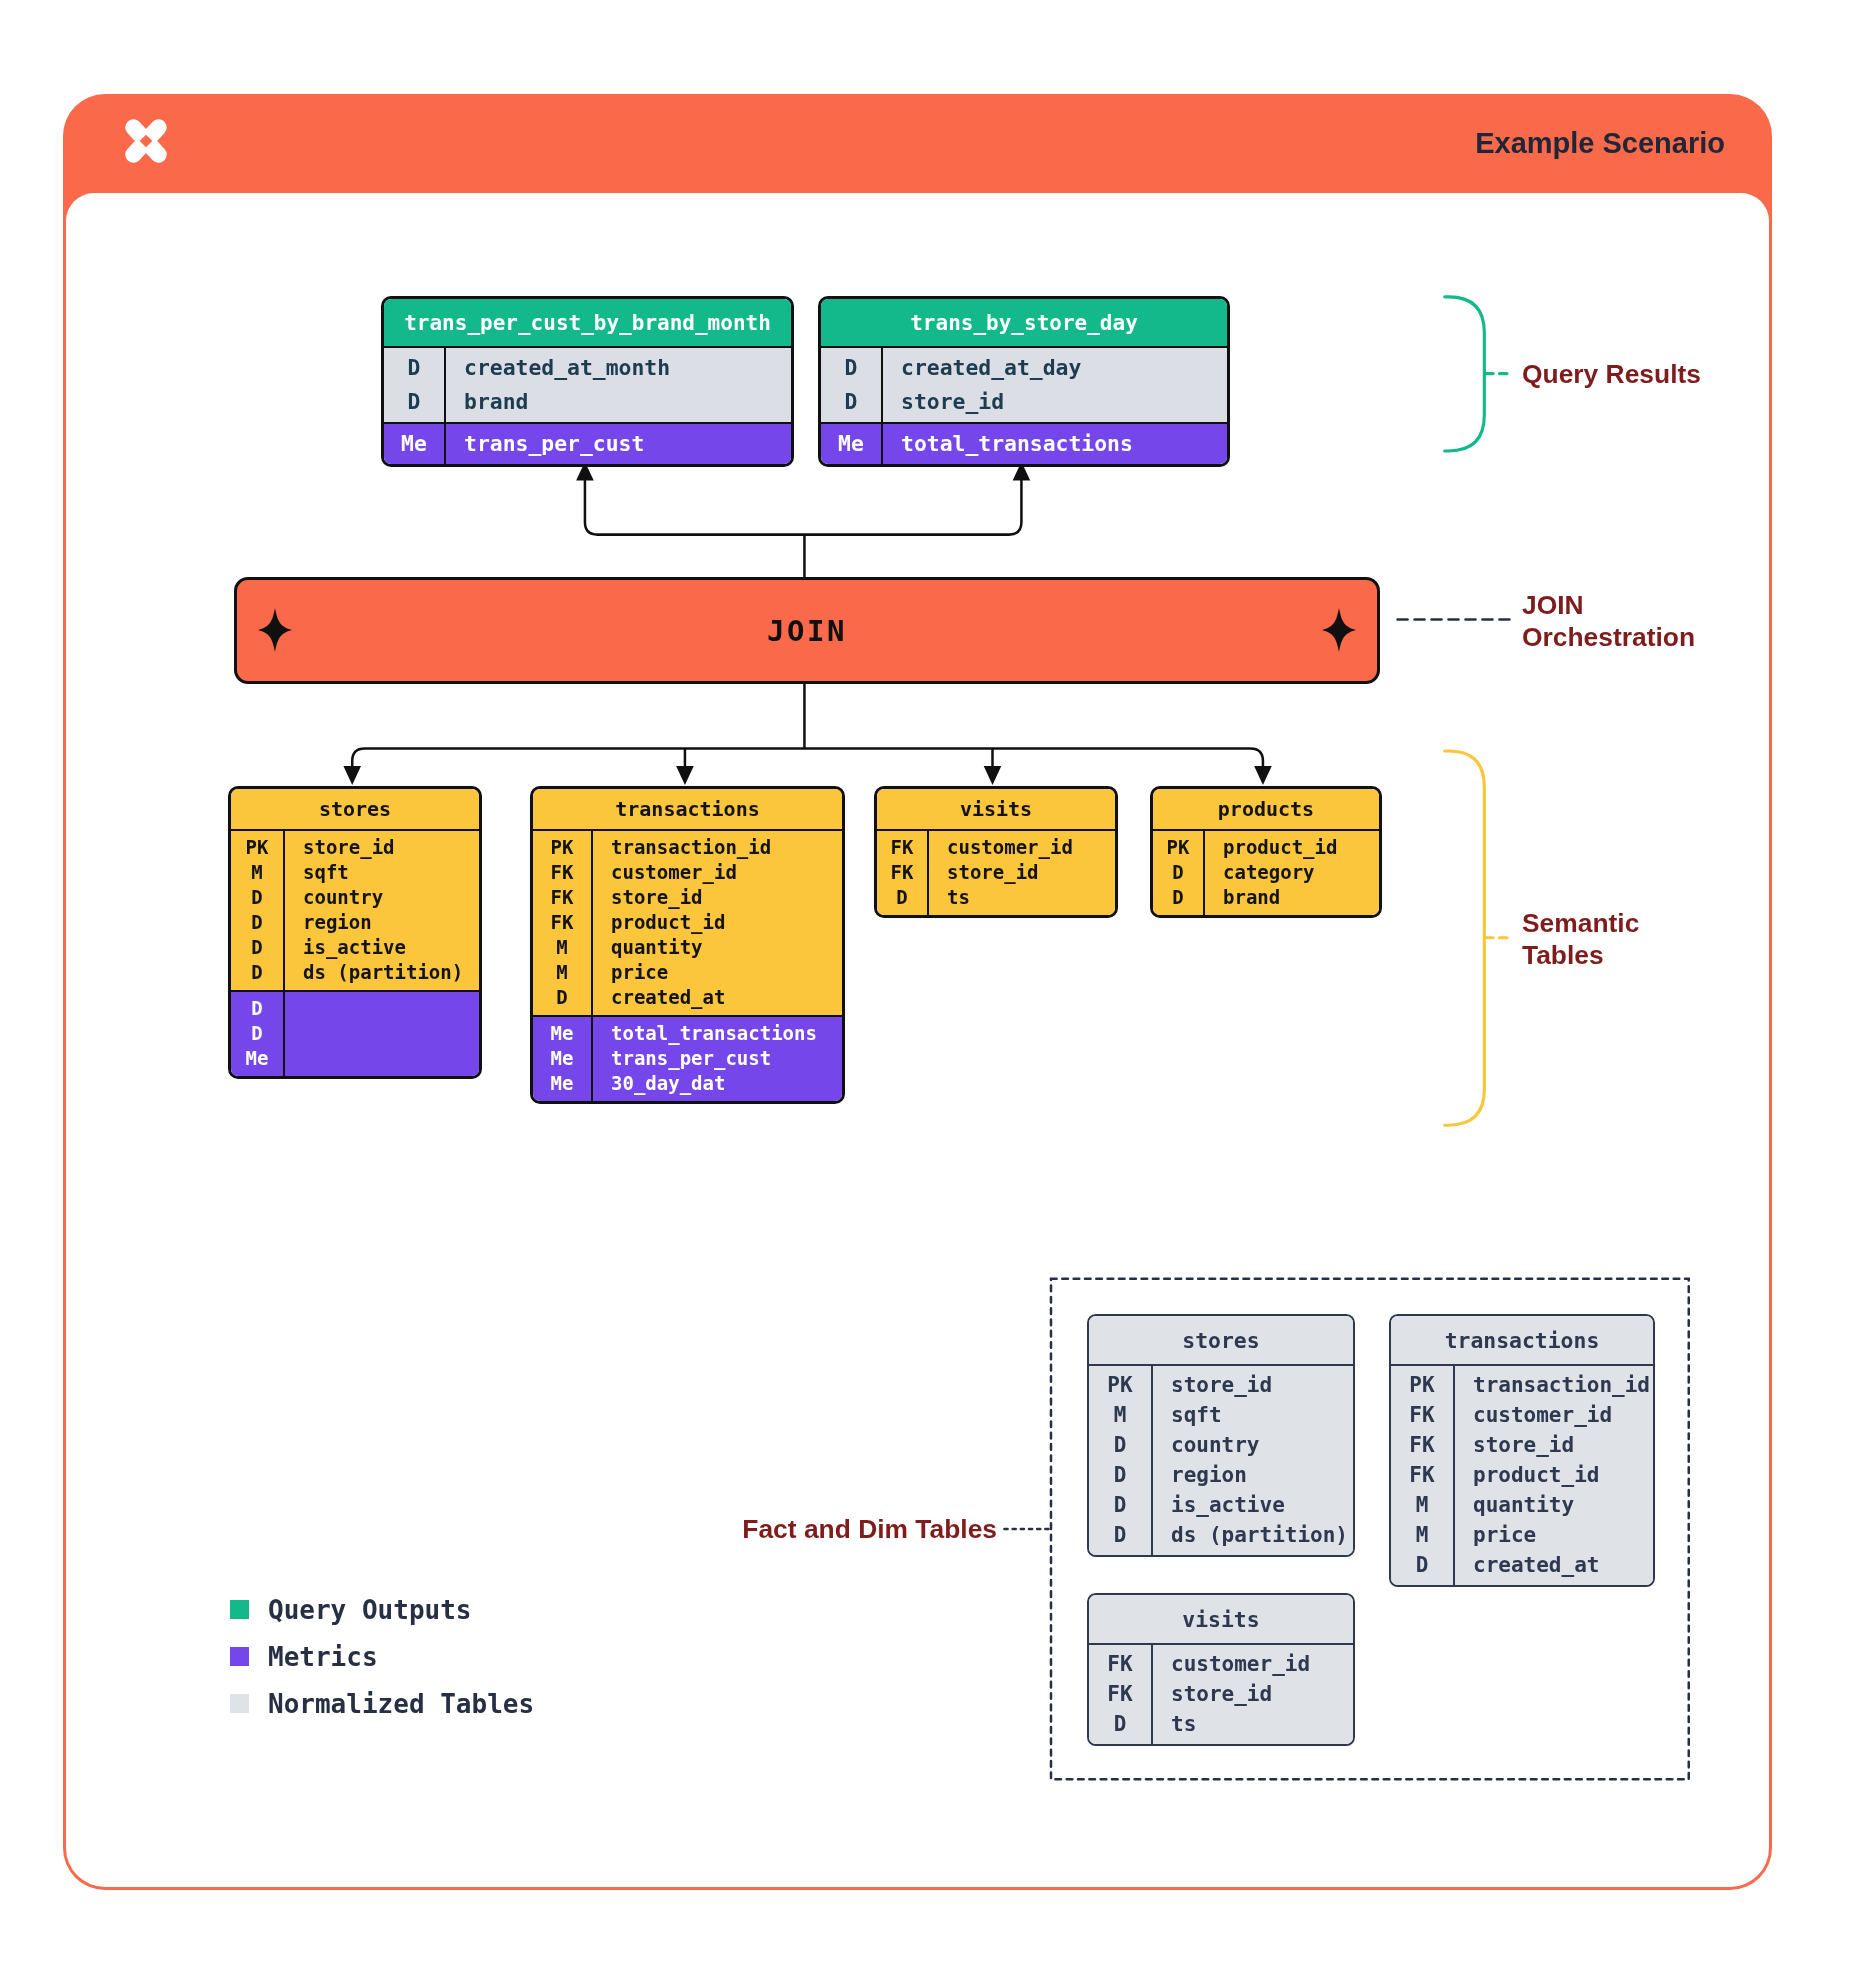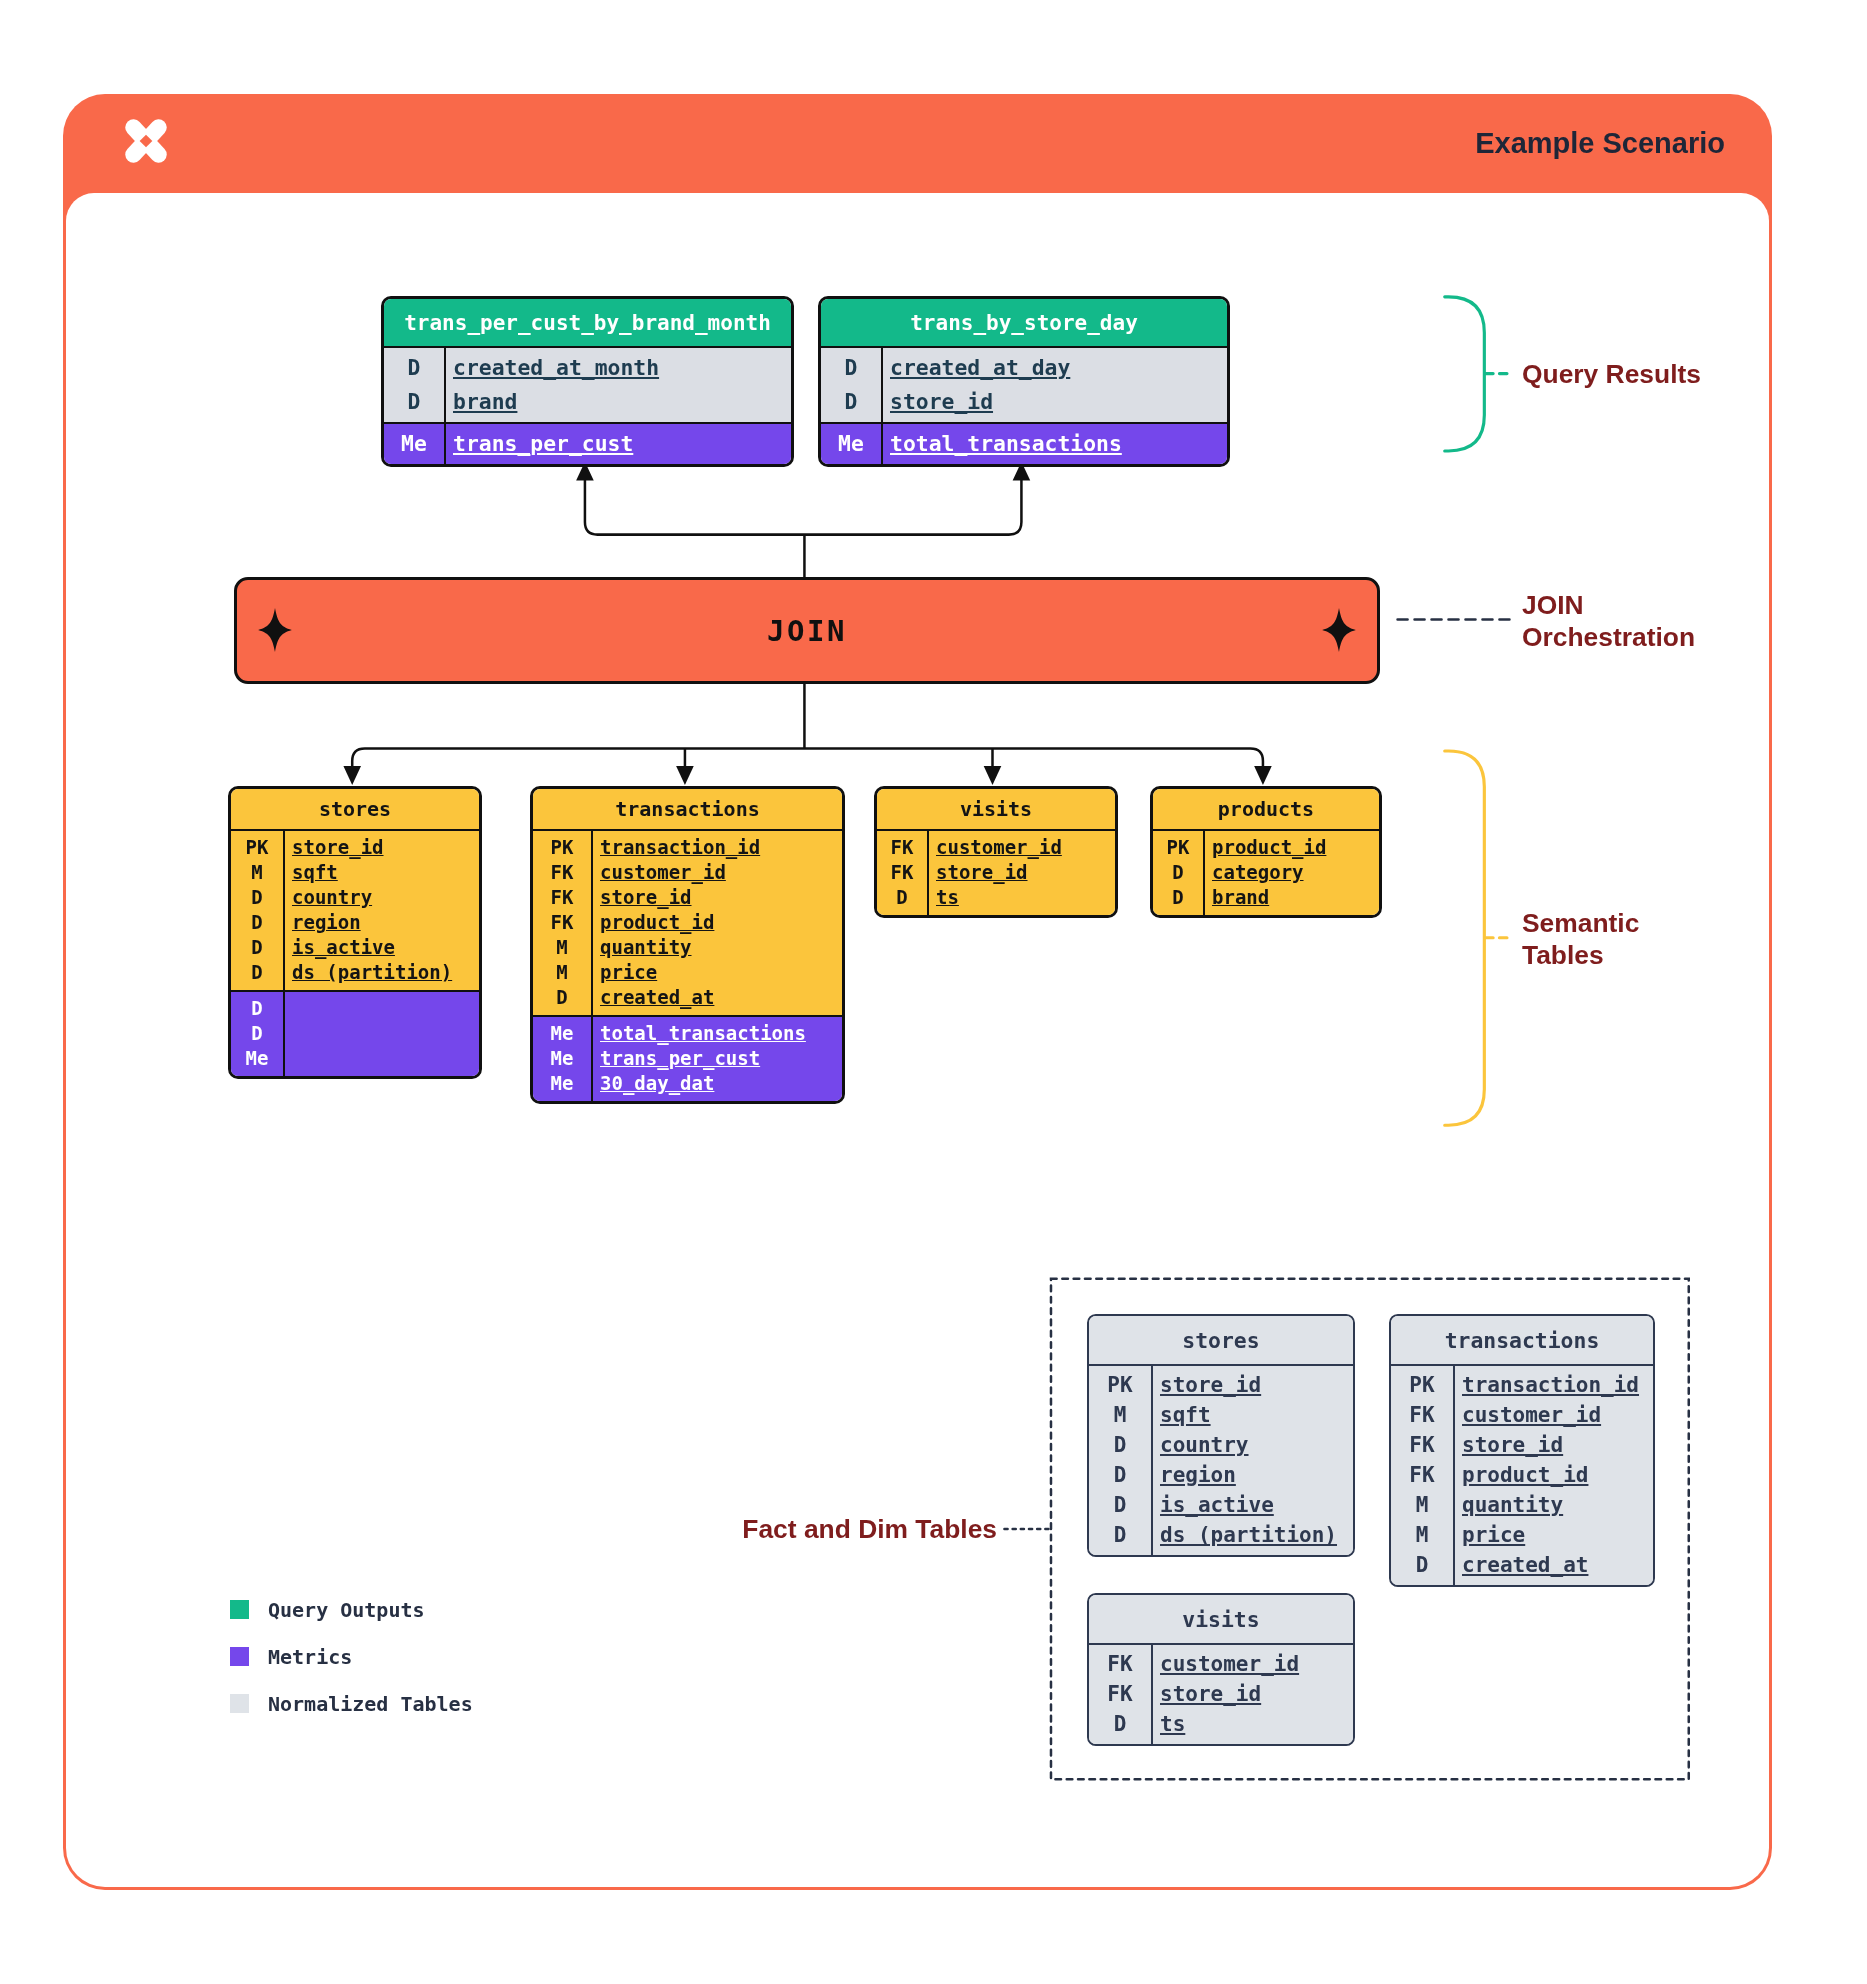--- a/index.html
+++ b/index.html
@@ -24,21 +24,21 @@
   .t-hdr{display:flex;align-items:center;justify-content:center;height:var(--hdrh);
          border-bottom:2.5px solid #101010;font-size:var(--hfs);}
   .theme-gray .t-hdr{border-bottom-color:#2E3950;}
   .t-sec{display:flex;}
   .t-sec + .t-sec{border-top:2.5px solid #101010;}
   .t-keys{flex:none;width:var(--keyw);border-right:2.5px solid #101010;
           display:flex;flex-direction:column;justify-content:center;padding:var(--secpad) 0;}
   .theme-gray .t-keys{border-right-color:#2E3950;}
   .t-names{flex:1;display:flex;flex-direction:column;justify-content:center;padding:var(--secpad) 0;}
   .t-key{height:var(--rowh);line-height:var(--rowh);text-align:center;}
-  .t-name{height:var(--rowh);line-height:var(--rowh);padding-left:7px;white-space:nowrap;text-decoration:underline;}
+  .t-name{height:var(--rowh);line-height:var(--rowh);padding-left:18px;white-space:nowrap;}
 
   .theme-green .t-hdr{background:#13B98A;color:#ffffff;}
   .theme-green .sec-fields{background:#DBDEE4;color:#1E3C50;}
   .theme-green .sec-metrics{background:#7547EB;color:#ffffff;}
   .theme-yellow .t-hdr{background:#FBC53C;color:#141414;}
   .theme-yellow .sec-fields{background:#FBC53C;color:#141414;}
   .theme-yellow .sec-metrics{background:#7547EB;color:#ffffff;}
   .theme-gray .t-hdr{background:#DFE3E8;color:#2E3950;}
   .theme-gray .sec-fields{background:#DFE3E8;color:#2E3950;}
 
@@ -49,21 +49,21 @@
   .join-bar .spark{position:absolute;top:28px;width:34px;height:44px;}
   .spark-l{left:21.4px;} .spark-r{right:21.4px;}
 
   
   .anno{position:absolute;font-family:"Liberation Sans",sans-serif;font-weight:700;color:#7f1d1d;
         font-size:26.4px;line-height:32px;white-space:pre-line;z-index:2;}
   .anno-right{text-align:right;}
   .legend{position:absolute;left:230px;top:1586px;z-index:2;}
   .legend-row{display:flex;align-items:center;height:47px;}
   .legend-sw{width:19px;height:19px;flex:none;}
-  .legend-lb{margin-left:19px;font-size:20px;font-weight:700;color:#273043;white-space:nowrap;}
+  .legend-lb{margin-left:19px;font-size:26px;font-weight:700;color:#273043;white-space:nowrap;}
 </style>
 </head>
 <body>
 
 <div class="card">
   <div class="card-body"></div>
 </div>
 <div class="brand">
   <svg viewBox="0 0 100 100" width="50" height="50">
     <g stroke="#ffffff" stroke-width="33" stroke-linecap="round" fill="none">

